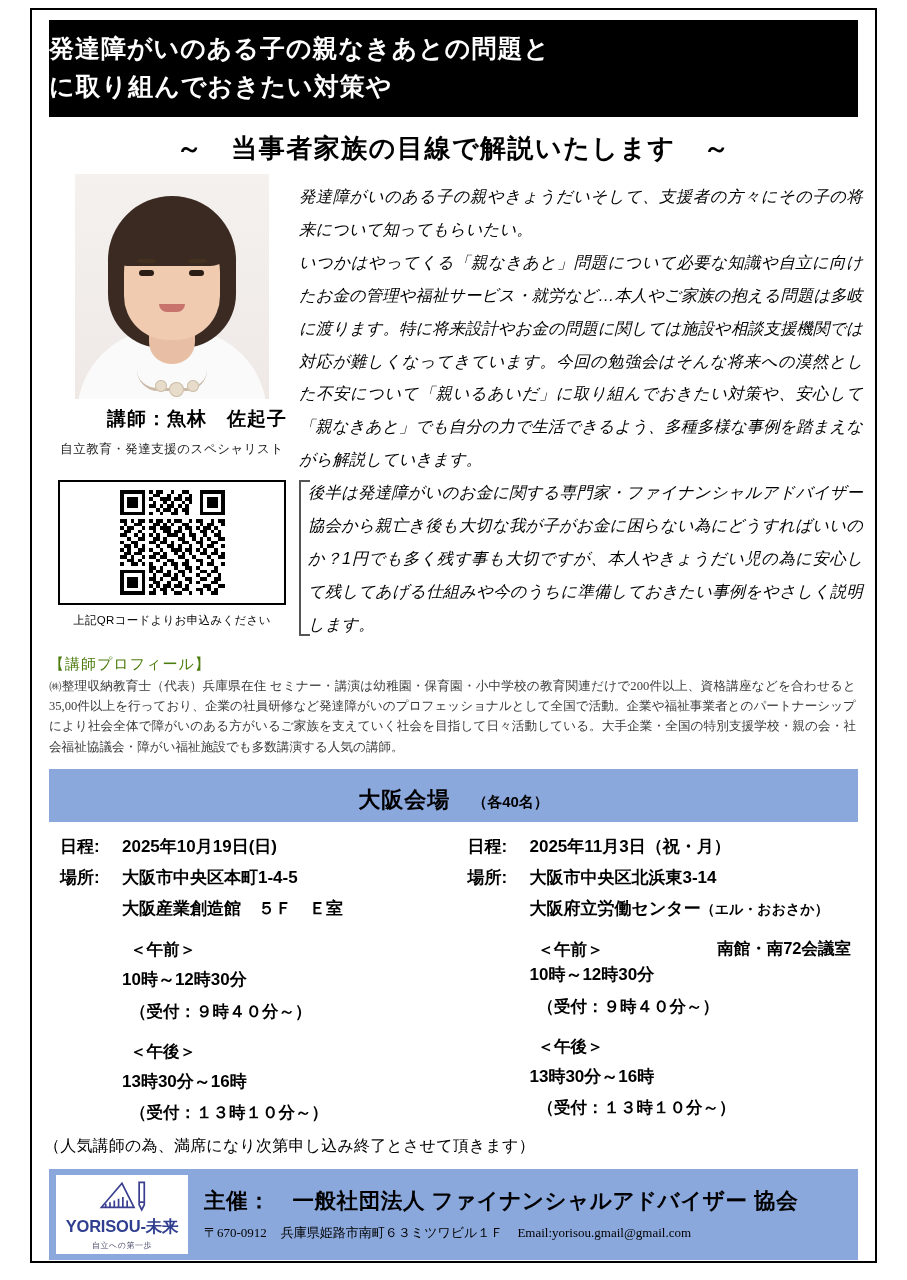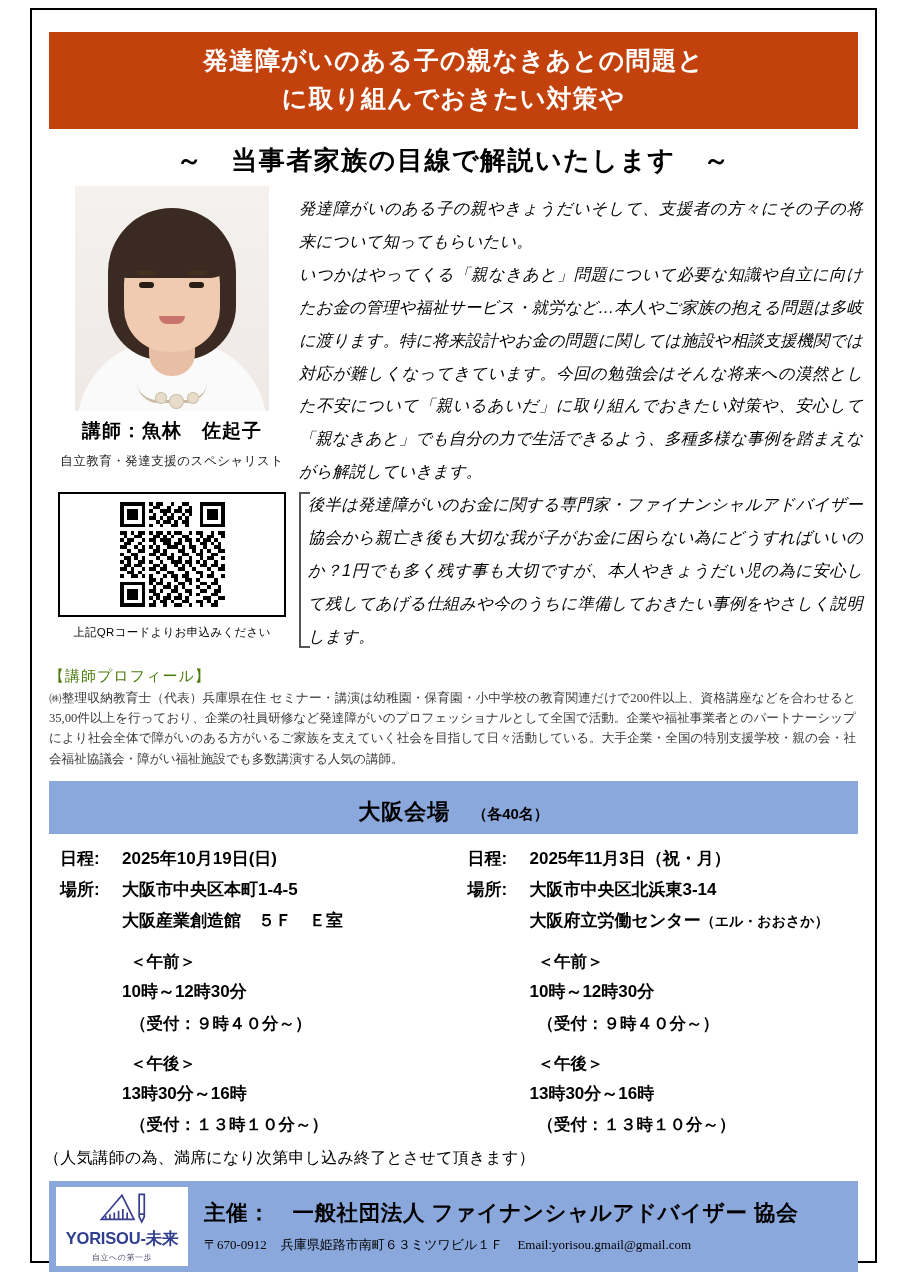--- a/index.html
+++ b/index.html
@@ -33,25 +33,24 @@
   .content {
     position: absolute;
     left: 44px;
     top: 20px;
     width: 819px;
     box-sizing: border-box;
   }
 
   
   .title-bar {
-    background: #c2410c;
+    background: #000000;
     color: #ffffff;
-    text-align: center;
     padding: 9px 0 12px 0;
-    margin: 12px 5px 0 5px;
+    margin: 0 5px 0 5px;
   }
   .title-line {
     font-size: 25px;
     font-weight: bold;
     line-height: 1.52;
     letter-spacing: 1px;
   }
 
   .subtitle {
     text-align: center;
@@ -101,21 +100,21 @@
   .p-eye { position:absolute; top:96px; width:15px; height:6px; background:#2a1d16; border-radius:8px;}
   .p-eye.l { left:64px; } .p-eye.r { left:114px; }
   .p-brow { position:absolute; top:85px; width:19px; height:4px; background:#43301f; border-radius:4px;}
   .p-brow.l { left:62px; } .p-brow.r { left:113px; }
   .p-mouth { position:absolute; left:50%; top:130px; transform:translateX(-50%); width:26px; height:8px; background:#c9736d; border-radius:0 0 14px 14px;}
   .p-necklace { position:absolute; left:50%; top:196px; transform:translateX(-50%); width:70px; height:18px; border-bottom:3px solid #cbbba6; border-radius:0 0 36px 36px;}
   .p-bead { position:absolute; top:206px; width:12px; height:12px; background:#e7dcc9; border-radius:50%; box-shadow:0 0 0 1px #cdbfae inset;}
   .p-bead.b1{left:80px;} .p-bead.b2{left:94px; width:15px; height:15px; top:208px;} .p-bead.b3{left:112px;}
 
   .lecturer-name {
-    text-align: center;
+    text-align: right;
     font-size: 19px;
     font-weight: bold;
     margin-top: 7px;
     letter-spacing: 1px;
   }
   .lecturer-sub {
     text-align: center;
     font-size: 12.5px;
     margin-top: 9px;
     letter-spacing: 0.5px;
@@ -607,20 +606,21 @@
           <span class="sched-val">2025年11月3日（祝・月）</span>
         </div>
         <div class="sched-row">
           <span class="sched-label">場所:</span>
           <span class="sched-val">大阪市中央区北浜東3-14</span>
         </div>
         <div class="sched-indent">
           <span class="sched-venue-sub">大阪府立労働センター</span><span class="sched-venue-paren">（エル・おおさか）</span>
         </div>
         <div class="sess-head">＜午前＞</div>
+        <div class="room-note">南館・南72会議室</div>
         <div class="sess-time">10時～12時30分</div>
         <div class="sess-recep">（受付：９時４０分～）</div>
         <div class="sess-head">＜午後＞</div>
         <div class="sess-time">13時30分～16時</div>
         <div class="sess-recep">（受付：１３時１０分～）</div>
       </div>
 
     </div>
 
     <div class="notice">（人気講師の為、満席になり次第申し込み終了とさせて頂きます）</div>

